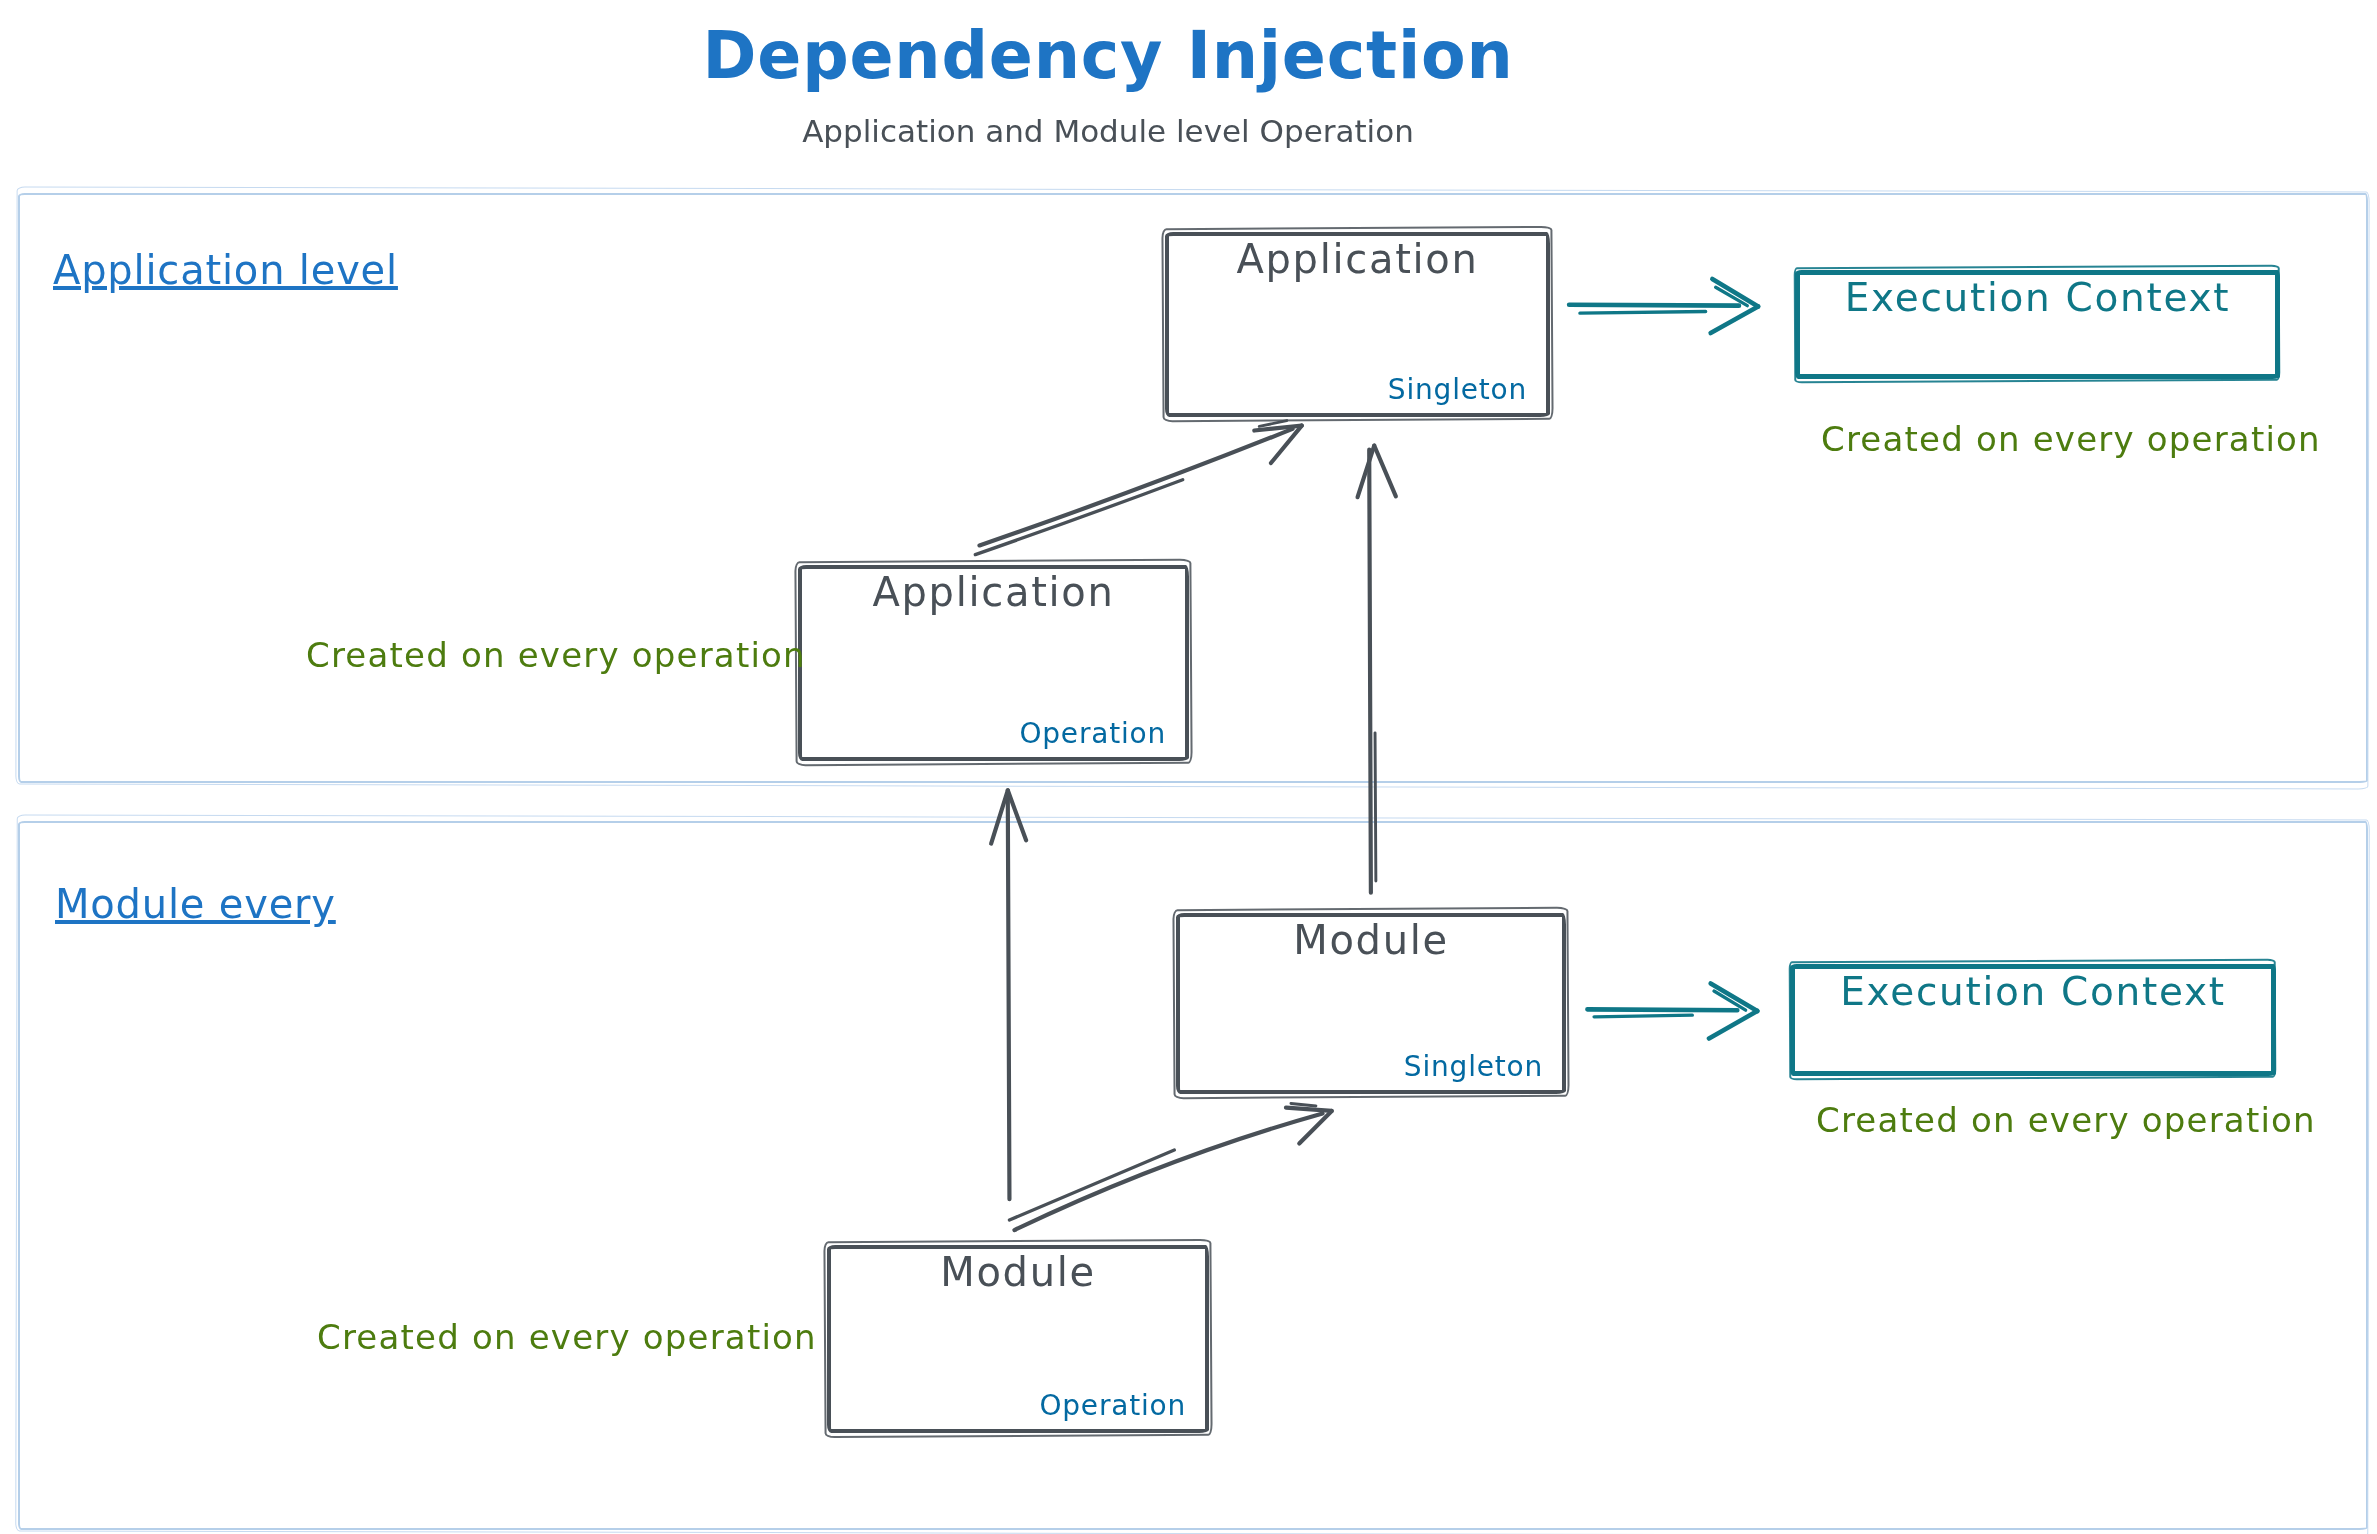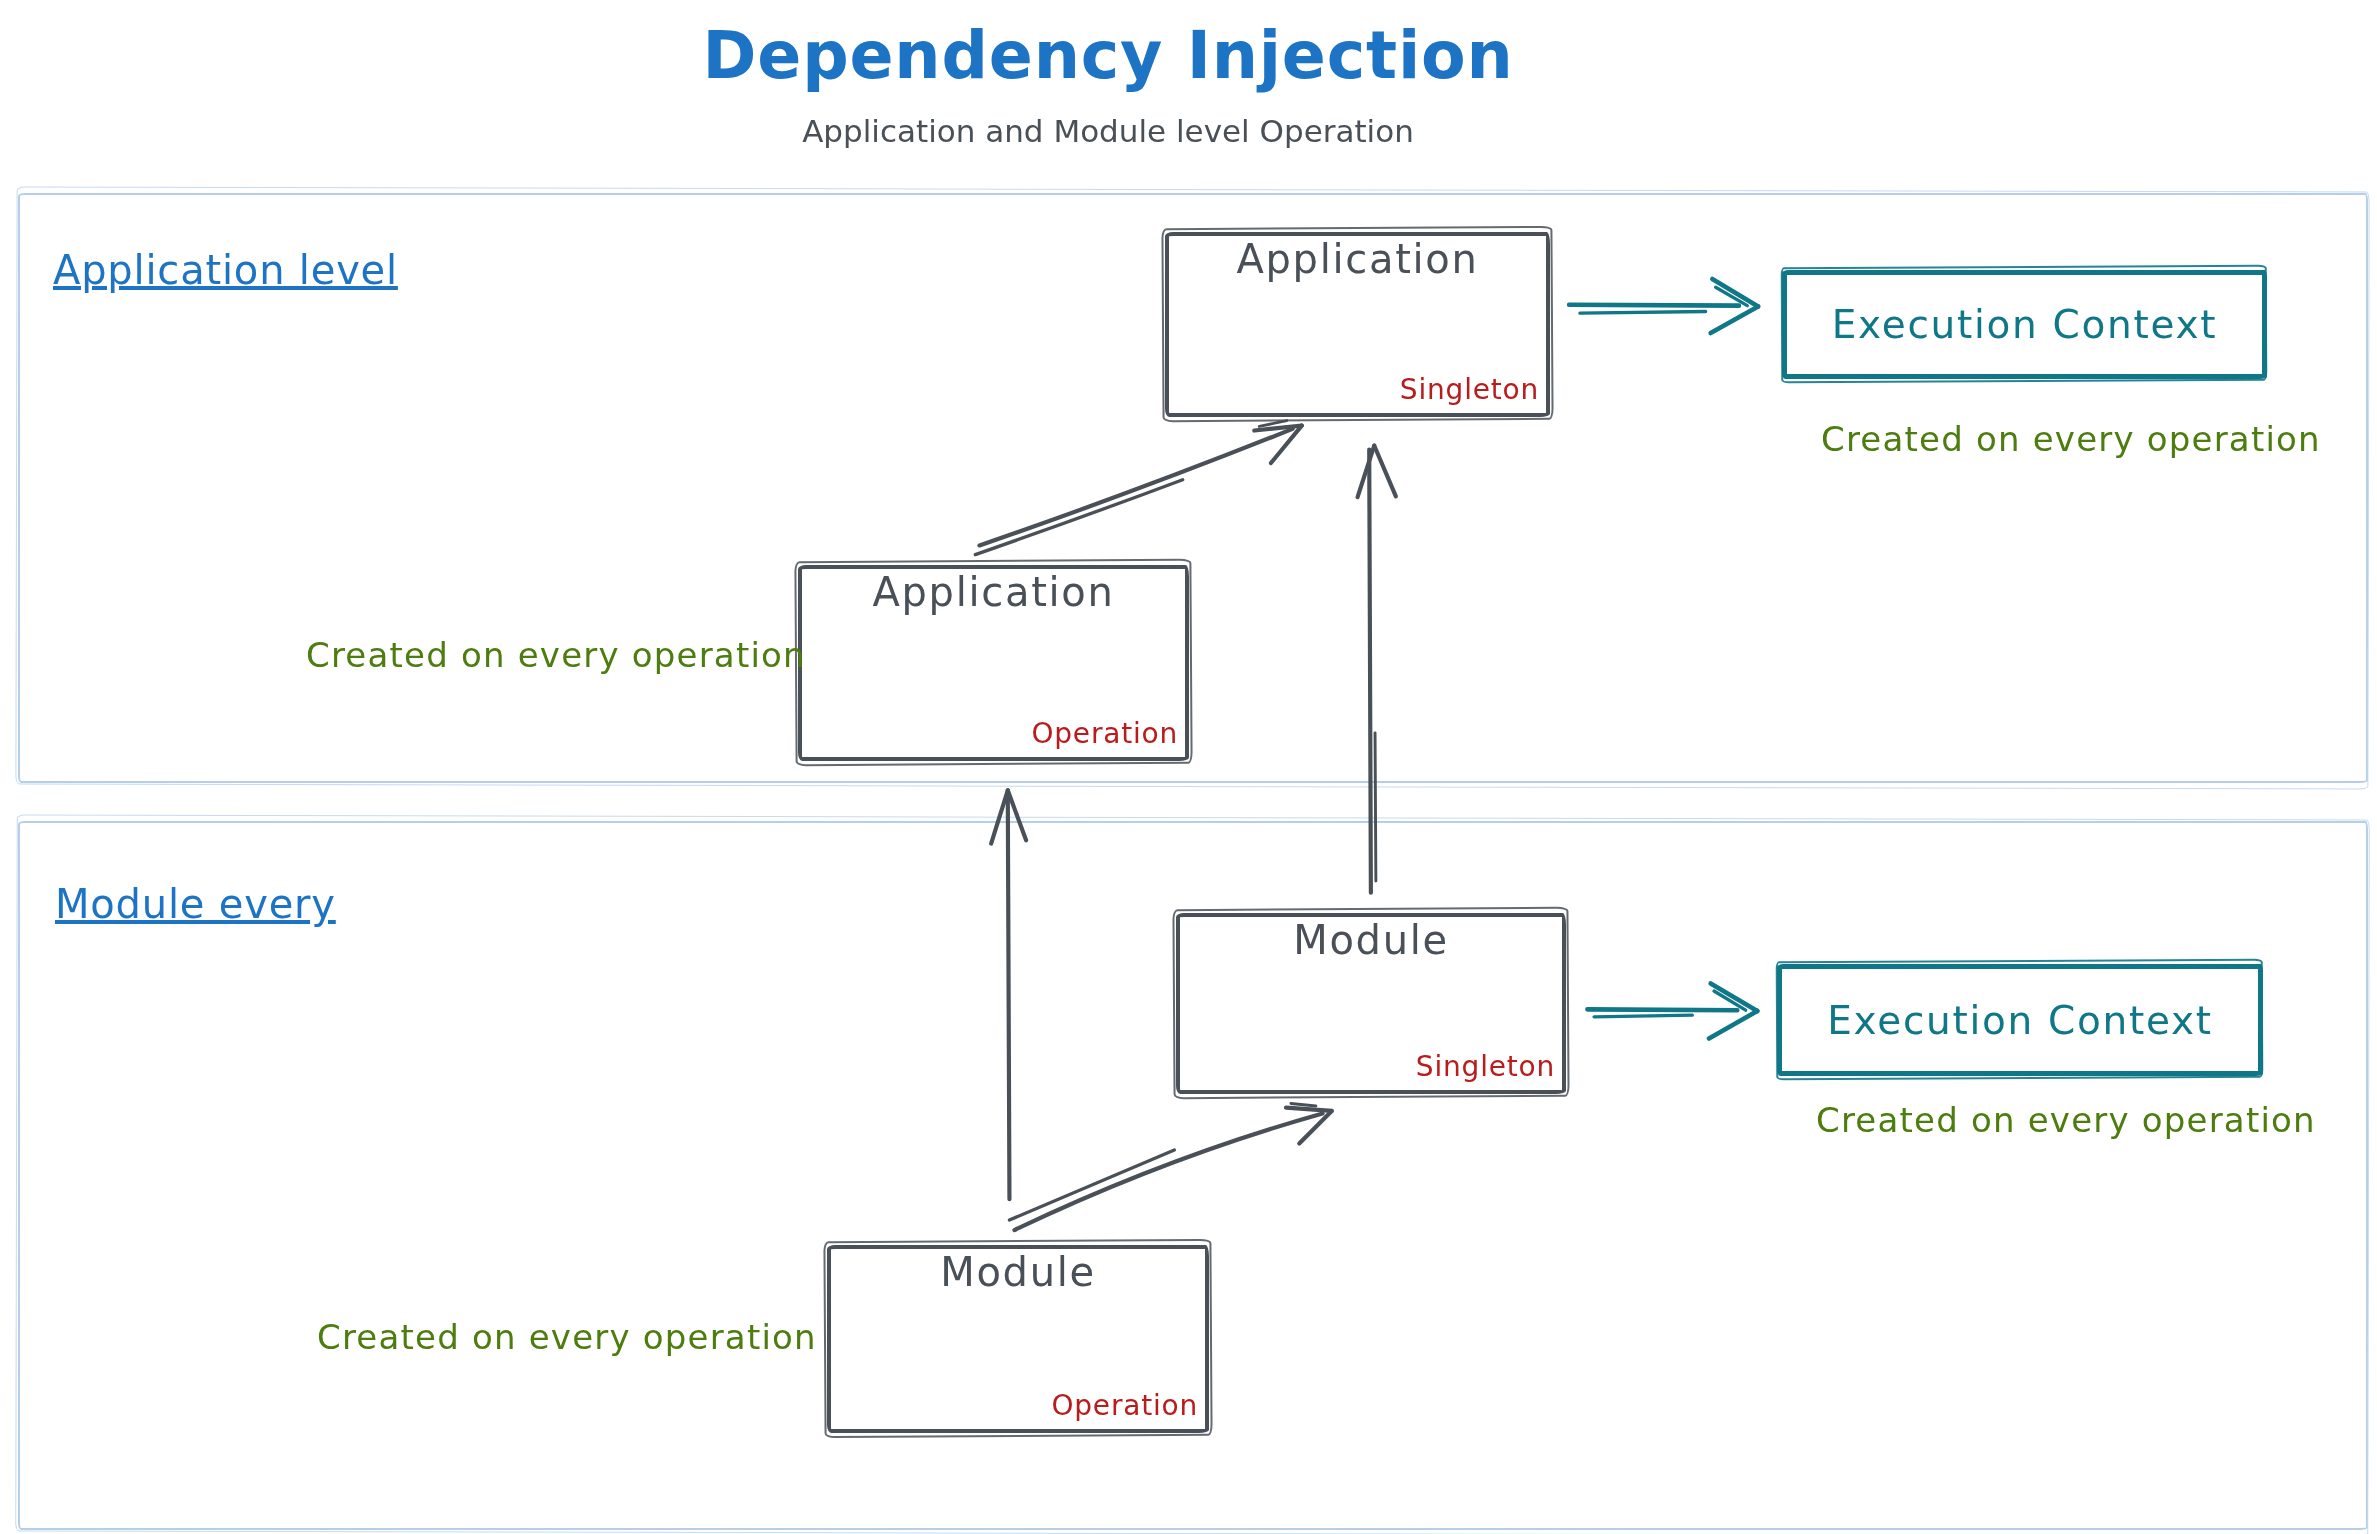--- a/index.html
+++ b/index.html
@@ -32,28 +32,28 @@
     border-radius:8.3px 3.3px 10px 4.2px / 4.2px 11.7px 3.3px 8.3px;
     display:flex;justify-content:center;background:transparent;
   }
   .node::before{
     content:"";position:absolute;inset:-9.2px -6.7px -8.3px -7.5px;
     border:2.5px solid #495057;border-radius:5px 11.7px 4.2px 10px / 10px 4.2px 11.7px 5px;
     transform:rotate(-.35deg);opacity:.85;pointer-events:none;
   }
   .node-title{font-size:40px;letter-spacing:1.7px;color:#495057;white-space:nowrap;}
   .node-badge{
-    position:absolute;right:7px;bottom:6.7px;font-size:28px;color:#b91c1c;
+    position:absolute;right:19px;bottom:6.7px;font-size:28px;color:#0369a1;
     letter-spacing:0.8px;white-space:nowrap;
   }
   .exec{
     position:absolute;border:5px solid #0f7787;
     border-radius:6.7px 2.5px 7.5px 3.3px / 3.3px 7.5px 2.5px 6.7px;
-    display:flex;align-items:center;justify-content:center;
-    color:#0f7787;font-size:39px;letter-spacing:1.7px;white-space:nowrap;
+    display:flex;align-items:flex-start;justify-content:center;
+    color:#0f7787;font-size:39px;letter-spacing:1.7px;white-space:nowrap;margin-left:13px;
   }
   .exec::before{
     content:"";position:absolute;inset:-9.2px -5px -8.3px -5.8px;
     border:2.5px solid #0f7787;border-radius:3.3px 8.3px 3.3px 7.5px / 7.5px 3.3px 8.3px 3.3px;
     transform:rotate(-.3deg);opacity:.9;pointer-events:none;
   }
   .caption{
     position:absolute;font-size:34px;letter-spacing:1.2px;color:#4d7c0f;white-space:nowrap;
   }
   svg.arrows{position:absolute;left:0;top:0;width:2377px;height:1534px;pointer-events:none;}

